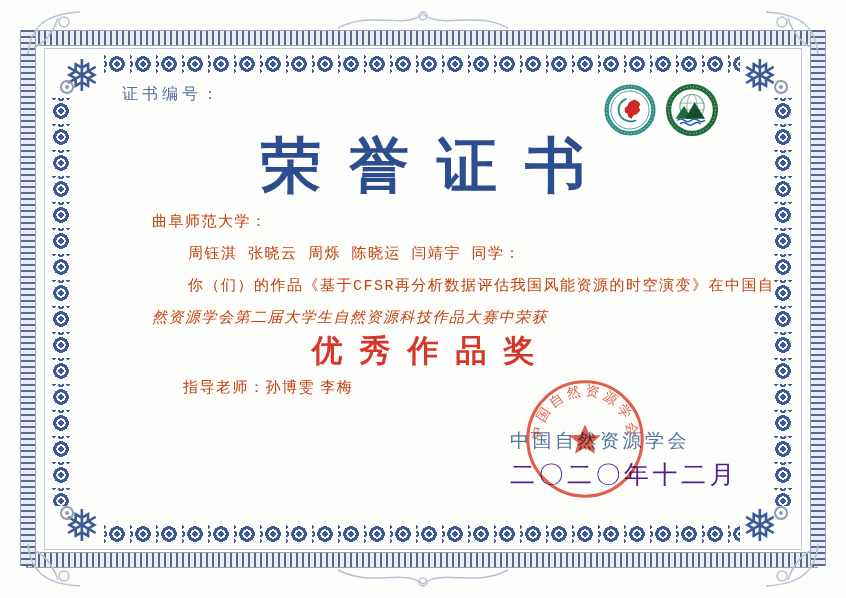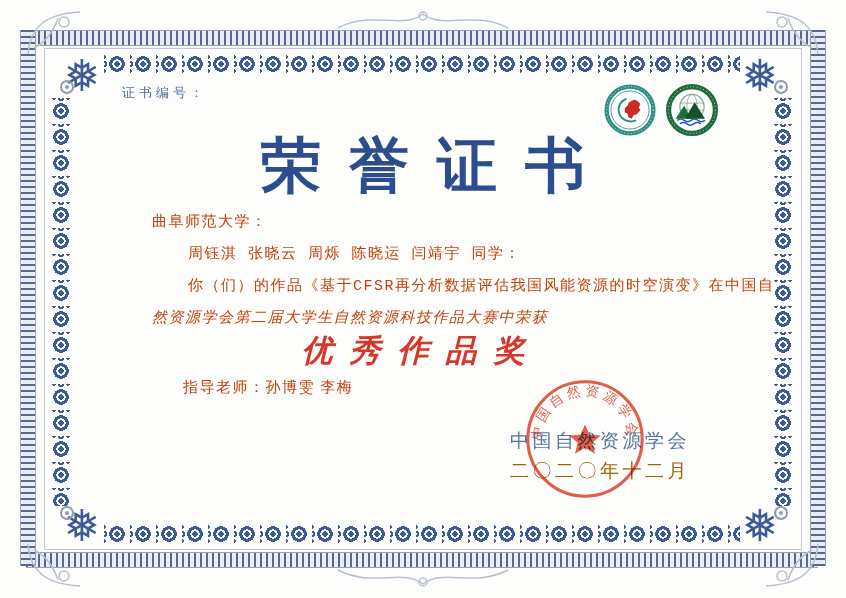--- a/index.html
+++ b/index.html
@@ -40,35 +40,35 @@
   .chain-right{left:772px;top:98px;height:408px;}
   .medallion{position:absolute;width:52px;height:52px;line-height:52px;text-align:center;
       color:#3b5a97;font-size:44px;font-family:"DejaVu Sans",sans-serif;}
   .med-tl{left:56px;top:50px;}  .med-tr{left:734px;top:50px;}
   .med-bl{left:56px;top:500px;} .med-br{left:734px;top:500px;}
   .corner-dot{position:absolute;width:10px;height:10px;border:2px solid #8e9ab3;border-radius:50%;}
   .corner-dot::after{content:"";position:absolute;left:3px;top:3px;width:4px;height:4px;
       border-radius:50%;background:#8e9ab3;}
   .flourish{position:absolute;}
   
-  .cert-number{position:absolute;left:122px;top:84px;font-size:13px;letter-spacing:4px;color:#50709d;}
+  .cert-number{position:absolute;left:122px;top:84px;font-size:16px;letter-spacing:4px;color:#50709d;}
   .logos{position:absolute;left:604px;top:84px;display:flex;gap:10px;}
   .title{position:absolute;left:85px;top:126px;width:676px;text-align:center;
       font-size:60px;font-weight:bold;color:#2d4e8e;letter-spacing:28px;text-indent:28px;font-family:Liberation Serif, serif;}
   .bodyline{position:absolute;font-size:15px;letter-spacing:1.5px;color:#c2410c;white-space:nowrap;}
   .l-salutation{left:152px;top:212px;}
   .l-students{left:188px;top:244px;font-family:Liberation Mono, monospace;}
   .l-body1{left:188px;top:276px;font-family:Liberation Mono, monospace;}
   .l-body2{left:152px;top:308px;font-style:italic;}
-  .award{position:absolute;left:75px;top:330px;width:676px;text-align:center;
-      font-size:31px;font-weight:bold;font-style:italic;color:#d5382a;letter-spacing:17px;text-indent:17px;}
+  .award{position:absolute;left:85px;top:330px;width:676px;text-align:center;
+      font-size:31px;font-weight:bold;color:#d5382a;letter-spacing:17px;text-indent:17px;}
   .l-advisors{left:183px;top:378px;}
   .l-closing{left:152px;top:408px;}
   .issuer{position:absolute;left:510px;top:428px;font-size:19px;letter-spacing:3.5px;color:#55759f;white-space:nowrap;}
-  .date{position:absolute;left:510px;top:458px;font-size:19px;letter-spacing:3.5px;color:#a16207;white-space:nowrap;}
+  .date{position:absolute;left:510px;top:458px;font-size:25px;letter-spacing:3.5px;color:#4c1d95;white-space:nowrap;}
   .seal{position:absolute;left:522px;top:376px;mix-blend-mode:multiply;opacity:.88;}
 </style>
 </head>
 <body>
 
 <div class="page">
 
   <div class="band band-top"></div>
   <div class="band band-bottom"></div>
   <div class="band v band-left"></div>

